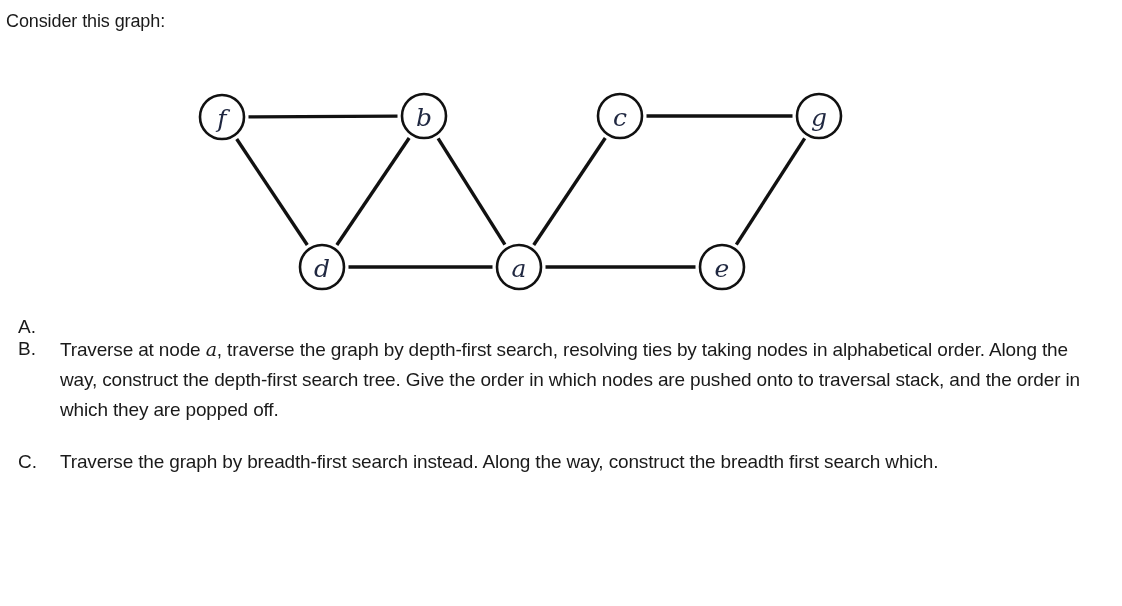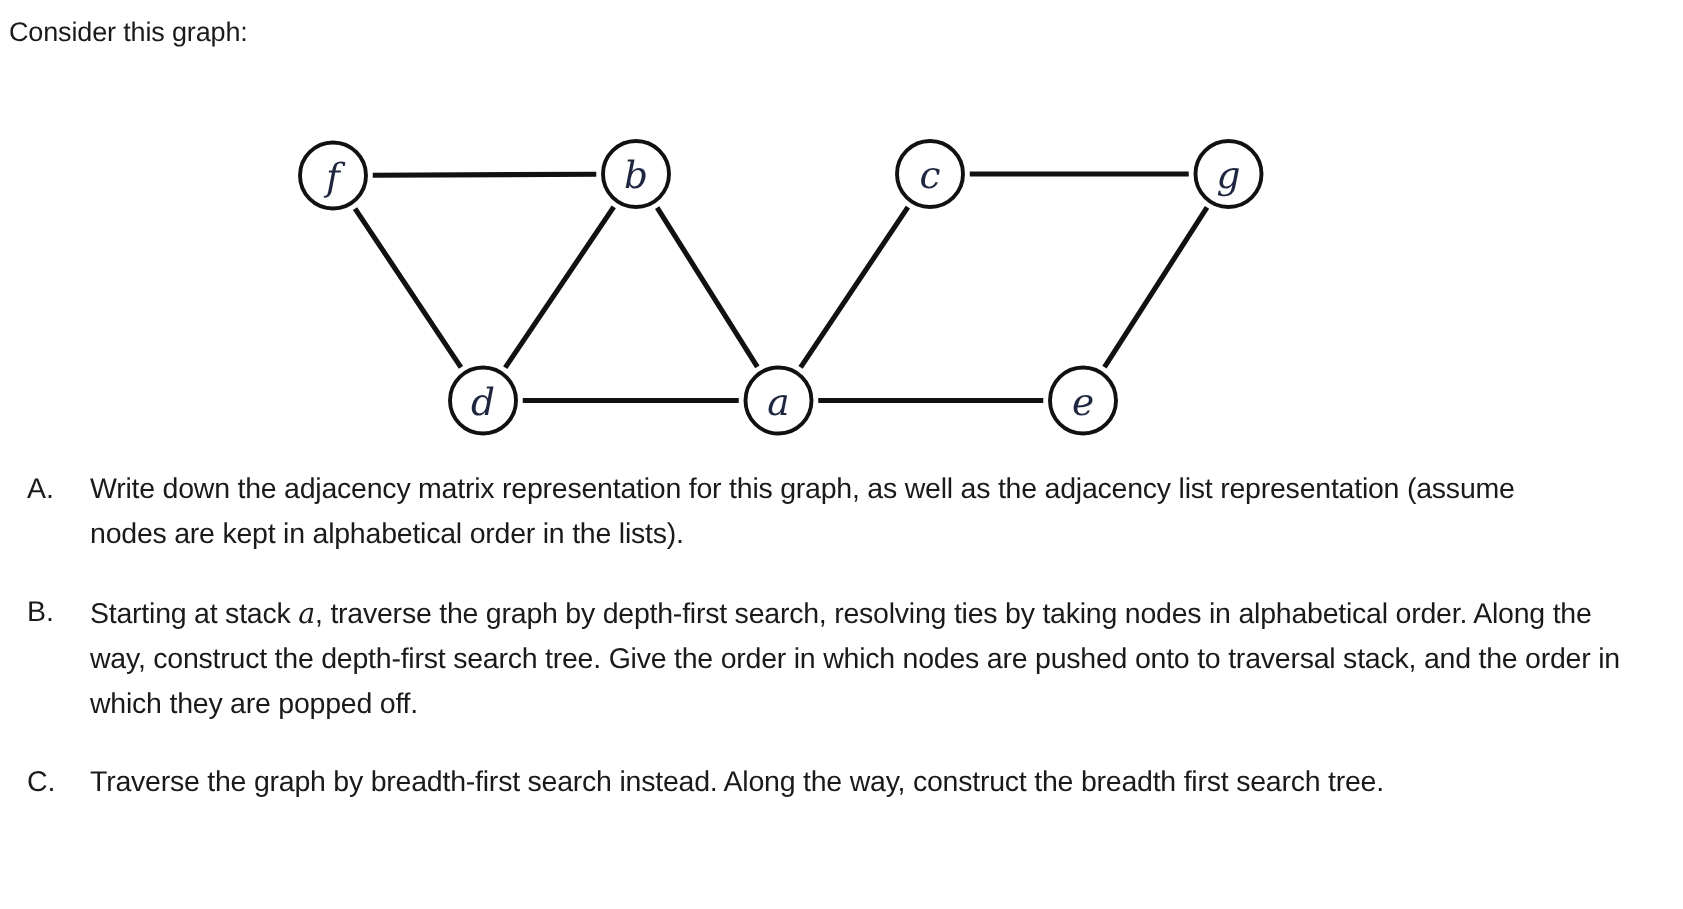--- a/index.html
+++ b/index.html
@@ -146,26 +146,25 @@
           <text x="722" y="206" class="graph-node-label" fill="#1f2740">e</text>
         </g>
       </g>
   </svg>
 </div>
 
 <div id="question-list">
 
   <div class="question-item" id="question-a">
     <span class="question-marker">A.</span>
-    <span class="question-text">Write down the adjacency matrix representation for this graph, as well as the adjacency list representation (assume nodes are kept in alphabetical order in the lists).</span>
   </div>
 
   <div class="question-item" id="question-b">
     <span class="question-marker">B.</span>
-    <span class="question-text"><span>Starting at stack </span><em>a</em><span>, traverse the graph by depth-first search, resolving ties by taking nodes in alphabetical order. Along the way, construct the depth-first search tree. Give the order in which nodes are pushed onto to traversal stack, and the order in which they are popped off.</span></span>
+    <span class="question-text"><span>Traverse at node </span><em>a</em><span>, traverse the graph by depth-first search, resolving ties by taking nodes in alphabetical order. Along the way, construct the depth-first search tree. Give the order in which nodes are pushed onto to traversal stack, and the order in which they are popped off.</span></span>
   </div>
 
   <div class="question-item" id="question-c">
     <span class="question-marker">C.</span>
-    <span class="question-text">Traverse the graph by breadth-first search instead. Along the way, construct the breadth first search tree.</span>
+    <span class="question-text">Traverse the graph by breadth-first search instead. Along the way, construct the breadth first search which.</span>
   </div>
 
 </div>
 
 </body></html>

